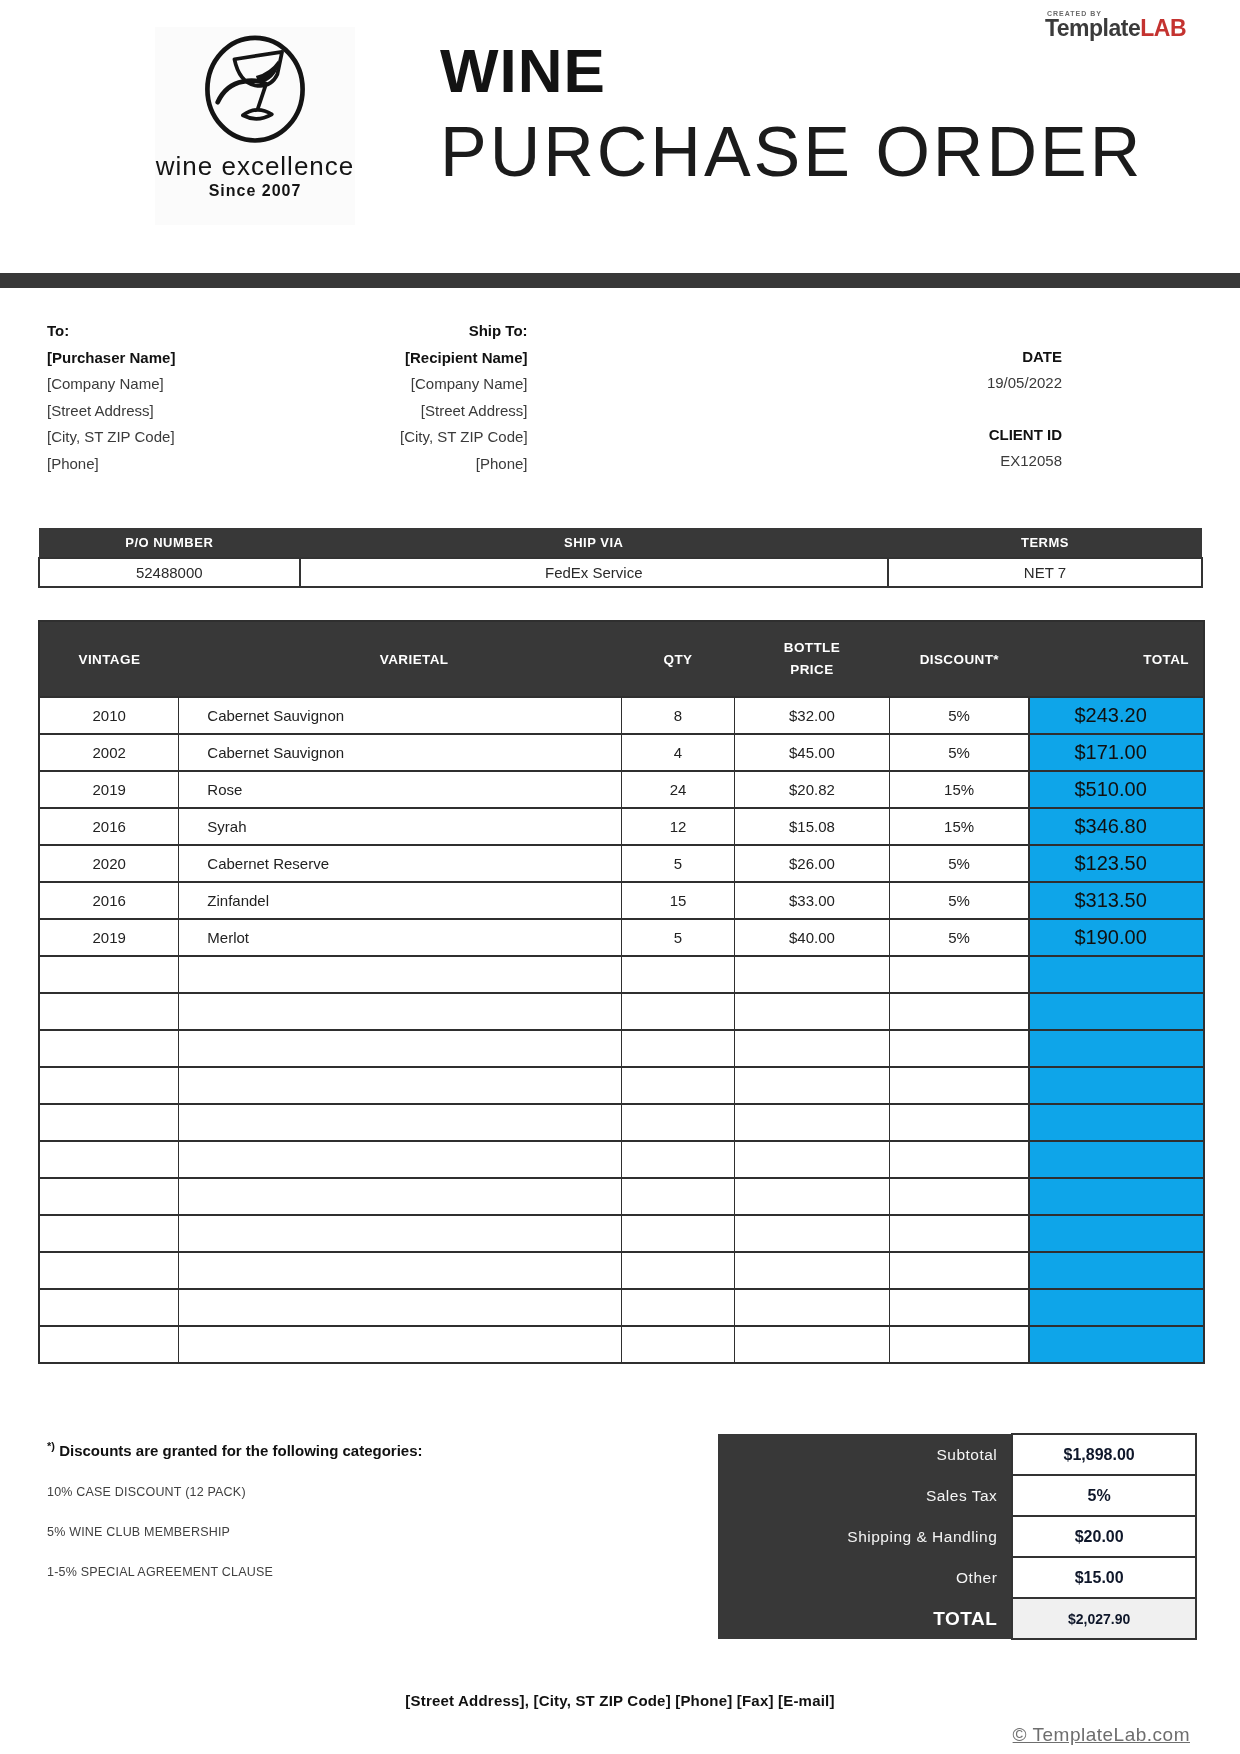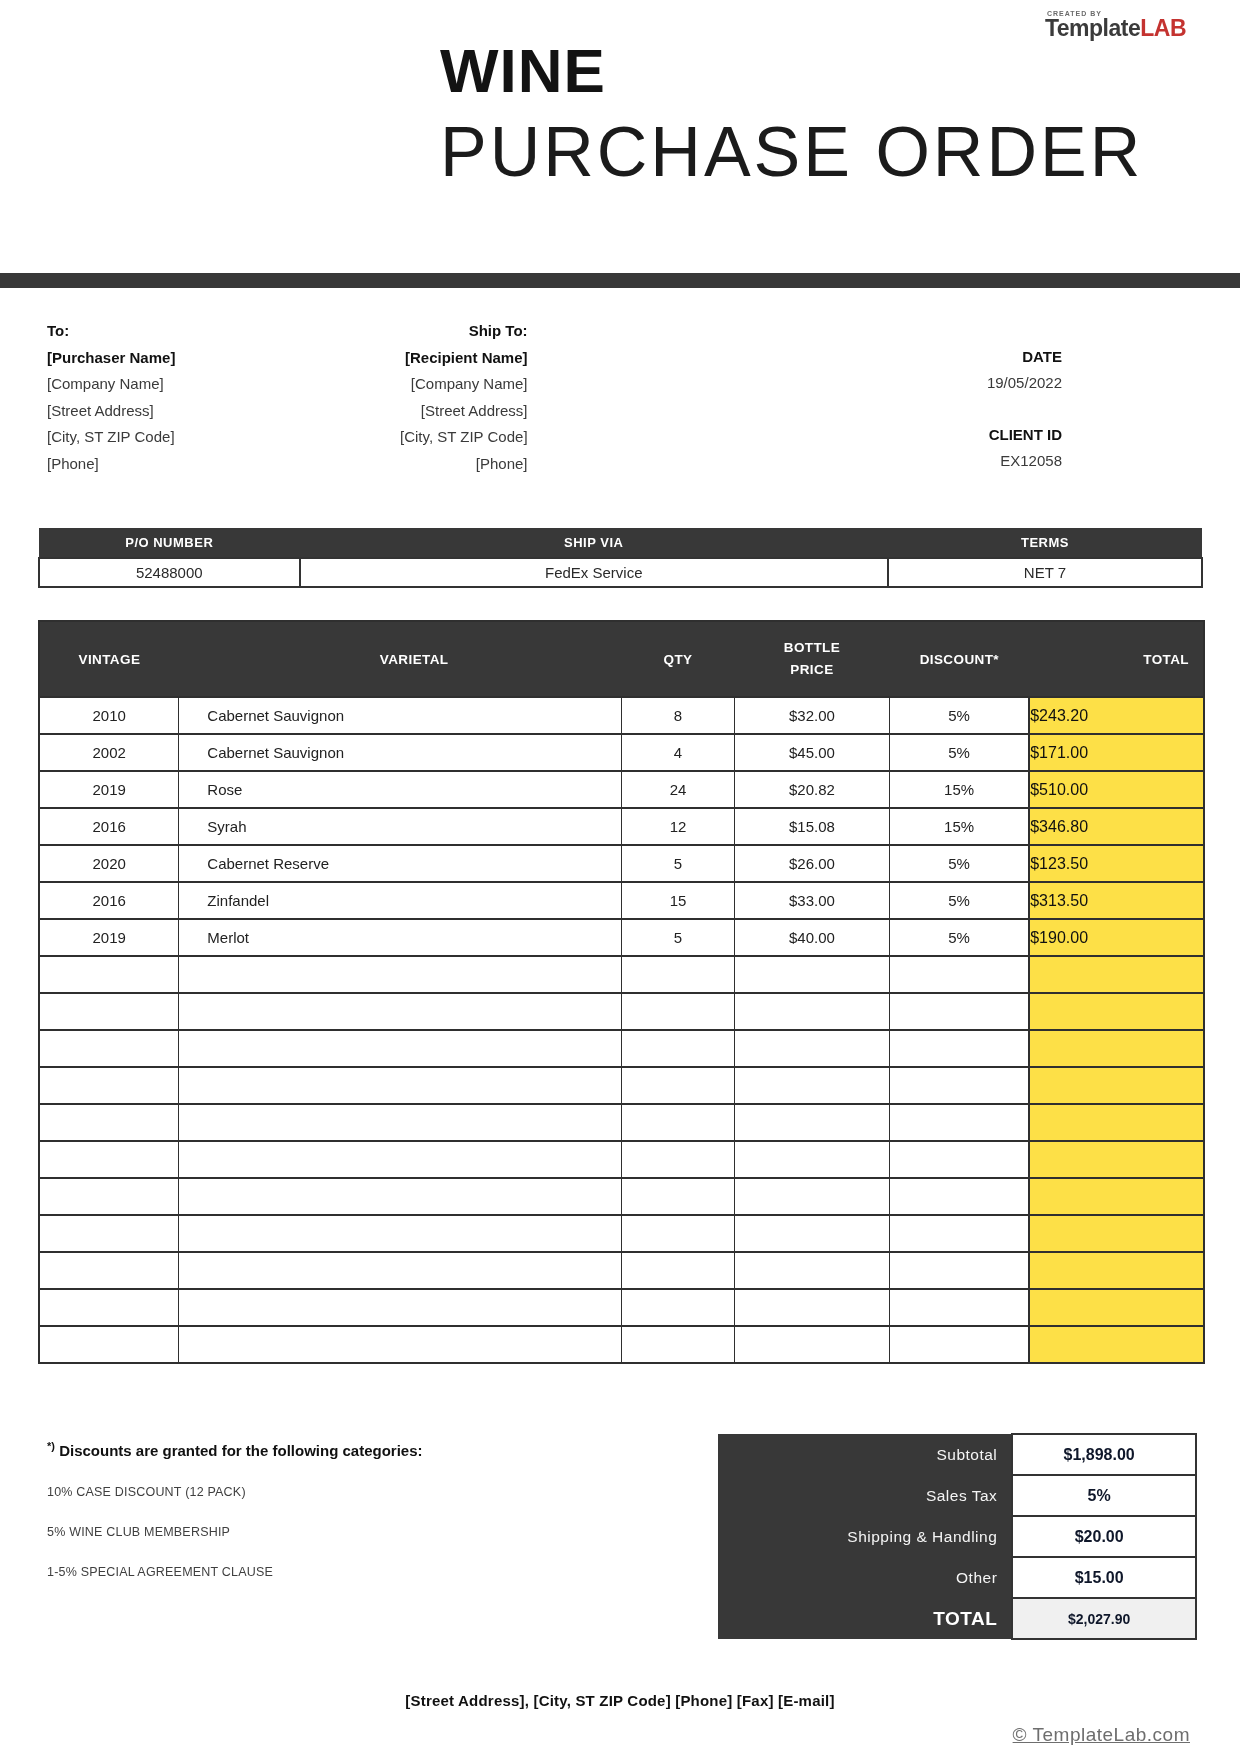--- a/index.html
+++ b/index.html
@@ -52,22 +52,22 @@
   .th-narrow { display:inline-block; max-width:64px; line-height:1.6; }
   .order-table td { height:37px; font-size:15px; color:#222; background:#fff;
                     border:1.5px solid #2f2f2f; border-top-width:2px; border-bottom-width:2px; }
   .order-table { border:2px solid #2f2f2f; }
   .col-vintage { width:12%; text-align:center; }
   .col-varietal { width:38%; text-align:left; padding-left:28px; }
   .col-qty { width:9.7%; text-align:center; }
   .col-price { width:13.3%; text-align:center; }
   .col-discount { width:12%; text-align:center; }
   .col-total { width:15%; }
-  .order-table td.col-total { background:#fde047; text-align:left; padding-right:12px;
-                              font-size:16px; color:#101010; border-left:2.5px solid #2f2f2f; }
+  .order-table td.col-total { background:#0ea5e9; text-align:center; padding-right:12px;
+                              font-size:20px; color:#101010; border-left:2.5px solid #2f2f2f; }
 
   
   .notes { position:absolute; left:47px; top:1440px; }
   .notes-heading { font-size:15px; font-weight:bold; color:#111; }
   .notes-heading sup { font-size:11px; }
   .notes-item { font-size:12.5px; color:#3f3f3f; margin-top:26px; letter-spacing:0.2px; }
 
   
   .summary { position:absolute; left:718px; top:1433px; width:479px; border-collapse:collapse; }
   .summary td { height:41px; }
@@ -82,20 +82,34 @@
   .footer-address { position:absolute; top:1692px; left:0; width:1240px; text-align:center;
                     font-size:15px; font-weight:bold; color:#111; letter-spacing:0.2px; }
   .copyright { position:absolute; top:1724px; right:50px; font-size:19px; color:#6e6e6e;
                text-decoration:underline; letter-spacing:0.5px; }
 </style>
 </head>
 <body>
 
 <div class="page">
 
+  <div class="logo-box">
+    <div class="logo-circle">
+      <svg width="112" height="112" viewBox="0 0 120 120">
+        <ellipse cx="60" cy="58" rx="51" ry="55" fill="none" stroke="#141414" stroke-width="5"></ellipse>
+        <path d="M38 26 L89 18 L84 42 Q77 57 60 54 Q43 50 38 26 Z" fill="none" stroke="#141414" stroke-width="4" stroke-linejoin="round"></path>
+        <path d="M61 44 Q76 40 85 27 Q86 41 73 49 Q63 53 61 44 Z" fill="#141414"></path>
+        <path d="M71 55 L63 79" stroke="#141414" stroke-width="4" stroke-linecap="round" fill="none"></path>
+        <path d="M47 86 Q62 75 78 85 Q62 94 47 86 Z" fill="none" stroke="#141414" stroke-width="4" stroke-linejoin="round"></path>
+        <path d="M20 72 Q29 53 47 50 Q60 47 71 52" fill="none" stroke="#141414" stroke-width="5" stroke-linecap="round"></path>
+      </svg>
+    </div>
+    <div class="logo-name">wine excellence</div>
+    <div class="logo-since">Since 2007</div>
+  </div>
 
   <div class="title-block">
     <div class="title-line1">WINE</div>
     <div class="title-line2">PURCHASE ORDER</div>
   </div>
 
   <div class="tlab">
     <div class="tlab-created">CREATED BY</div>
     <div class="tlab-word"><span class="tlab-dark">Template</span><span class="tlab-red">LAB</span></div>
   </div>

